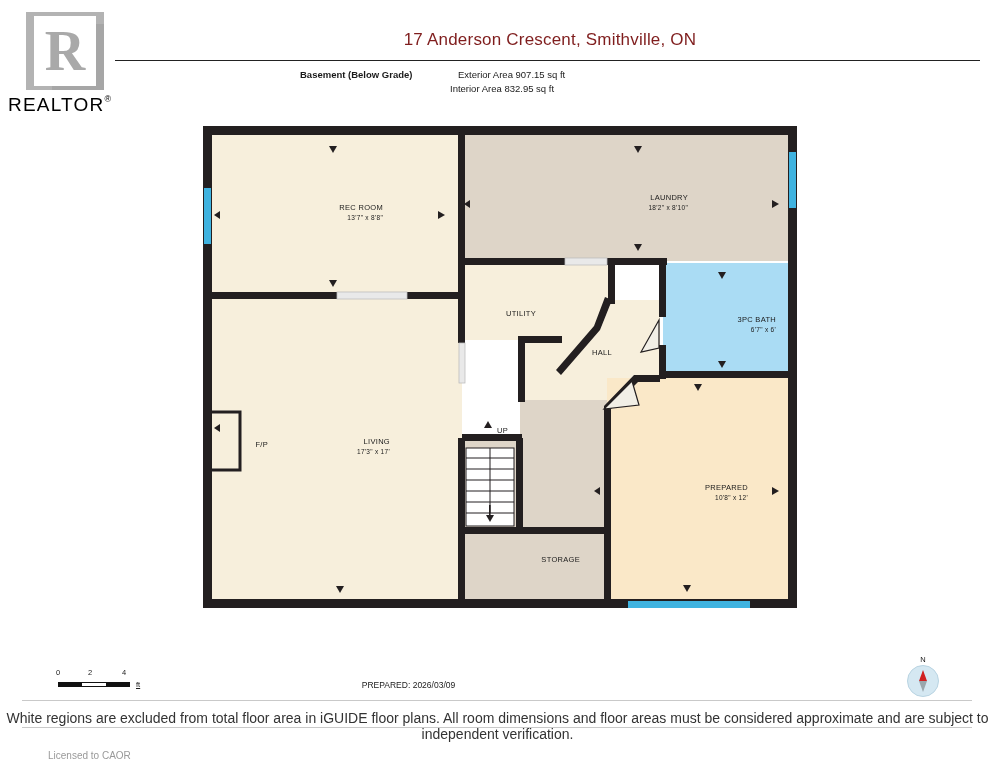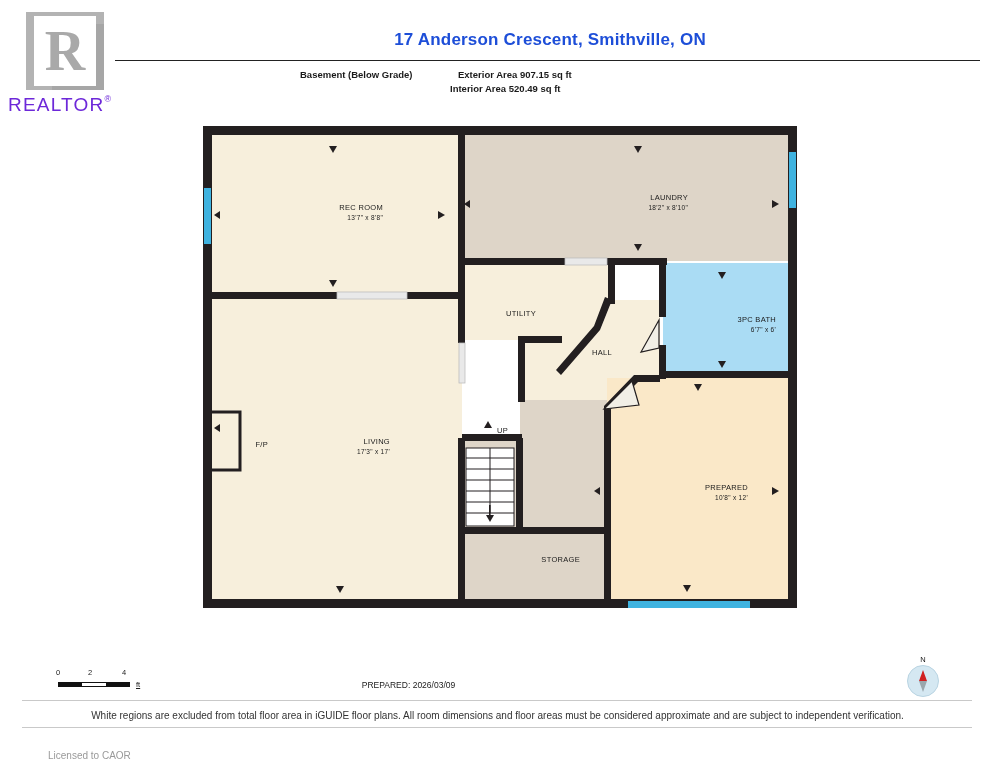--- a/index.html
+++ b/index.html
@@ -54,40 +54,40 @@
     text-align: center;
     font-family: "Liberation Serif", serif;
   }
   #realtor-logo .rlogo-text {
     position: absolute;
     left: 0px;
     top: 84px;
     width: 120px;
     font-size: 19px;
     letter-spacing: 1.2px;
-    color: #6d28d9;
+    color: #000000;
     font-weight: normal;
     font-family: "Liberation Sans", sans-serif;
   }
   #realtor-logo .rlogo-reg {
     font-size: 9px;
     vertical-align: top;
   }
 
   #title-block {
     position: absolute;
     left: 115px;
     top: 30px;
     width: 870px;
     text-align: center;
   }
   #title-block .addr {
     font-size: 17px;
-    font-weight: bold;
-    color: #1d4ed8;
+    font-weight: normal;
+    color: #7f1d1d;
     letter-spacing: 0.2px;
   }
   #title-rule {
     position: absolute;
     left: 115px;
     top: 60px;
     width: 865px;
     height: 1px;
     background: #222;
   }
@@ -106,21 +106,20 @@
   }
   #subtitle-block .lvl {
     font-weight: bold;
     width: 150px;
     text-align: left;
     padding-right: 8px;
   }
   #subtitle-block .area {
     width: 200px;
     text-align: left;
-    font-weight: bold;
   }
   #subtitle-block .spacer {
     width: 150px;
   }
 
   
   #plan {
     position: absolute;
     left: 0;
     top: 0;
@@ -233,21 +232,21 @@
     width: 950px;
     height: 1px;
     background: #c9c9c9;
   }
   #disclaimer {
     position: absolute;
     left: 0;
     top: 710px;
     width: 995px;
     text-align: center;
-    font-size: 10px;
+    font-size: 14px;
     color: #333;
   }
   #disclaimer-rule-bottom {
     position: absolute;
     left: 22px;
     top: 727px;
     width: 950px;
     height: 1px;
     background: #c9c9c9;
   }
@@ -275,21 +274,21 @@
 </div>
 <div id="title-rule"></div>
 
 <div id="subtitle-block">
   <div class="row">
     <div class="lvl">Basement (Below Grade)</div>
     <div class="area">Exterior Area 907.15 sq ft</div>
   </div>
   <div class="row">
     <div class="spacer"></div>
-    <div class="area">Interior Area 520.49 sq ft</div>
+    <div class="area">Interior Area 832.95 sq ft</div>
   </div>
 </div>
 
 <svg id="plan" viewBox="0 0 995 768" xmlns="http://www.w3.org/2000/svg">
 
   <rect x="210" y="133" width="252" height="163" fill="#f7efdc"></rect>
 
   <path d="M210 296 L462 296 L462 606 L210 606 Z" fill="#f7efdc"></path>
 
   <rect x="462" y="133" width="328" height="128" fill="#ded5c8"></rect>

